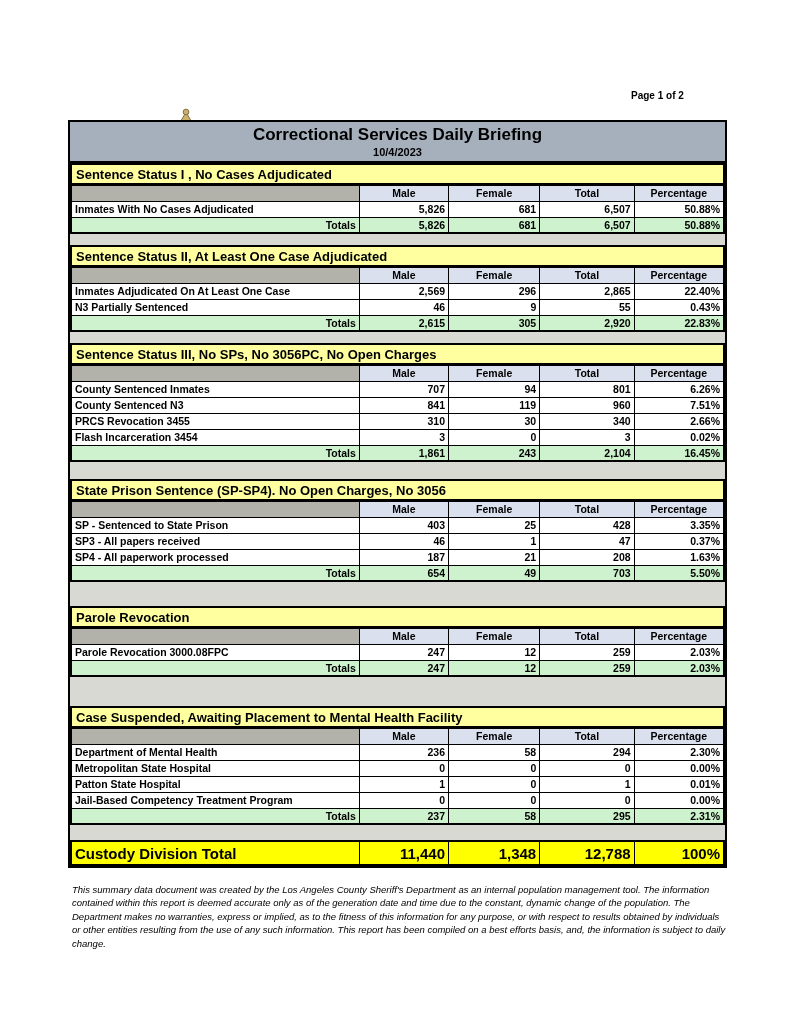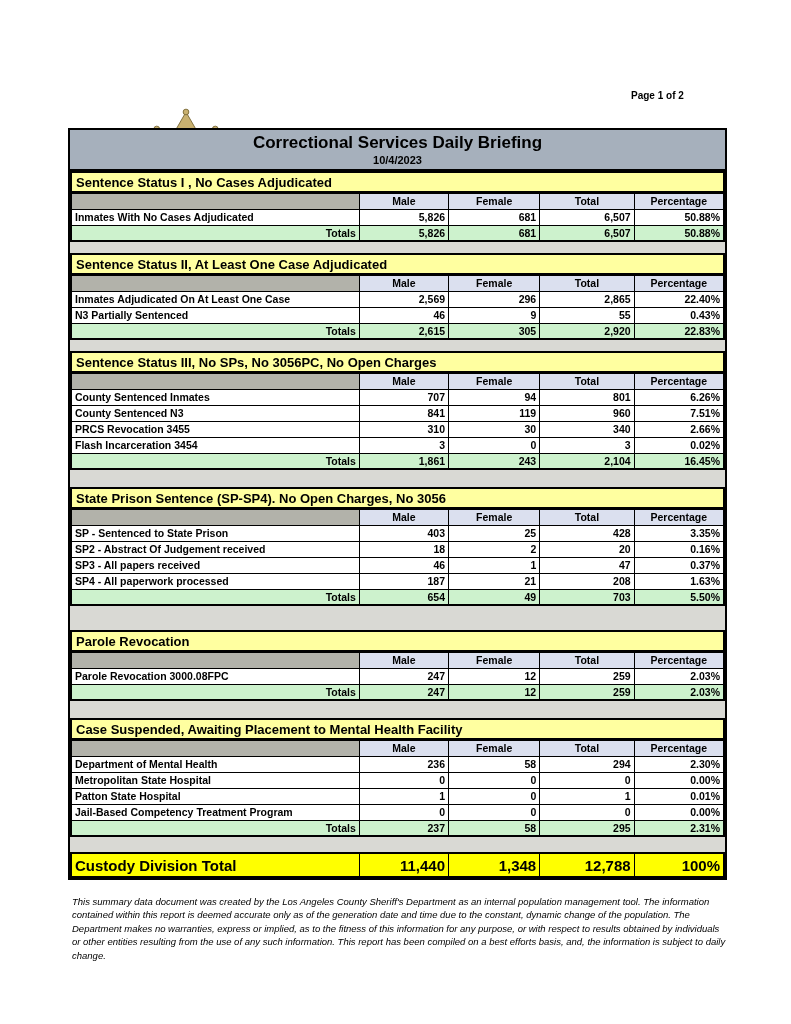--- a/index.html
+++ b/index.html
@@ -14,29 +14,29 @@
     font-family:"Liberation Sans",sans-serif;color:#000;overflow:hidden;
   }
   
   .brand{position:absolute;top:72px;left:152px;display:flex;align-items:center;margin-top:36px;}
   .badge{width:68px;height:76px;flex:0 0 auto;}
   .agency{margin-left:6px;margin-top:9px;line-height:1.05;}
   .agency-county{font-family:"DejaVu Serif",serif;font-style:italic;font-size:14px;}
   .agency-dept{font-weight:bold;font-size:24px;letter-spacing:.4px;margin-top:1px;}
   .page-indicator{position:absolute;top:90px;left:631px;font-size:10px;font-weight:bold;}
   
-  .report-wrap{position:absolute;top:128px;left:68px;width:659px;}
+  .report-wrap{position:absolute;top:120px;left:68px;width:659px;}
   .report{border:2px solid #000;background:var(--gapgray);}
   .title-bar{background:var(--titlebar);border-bottom:2px solid #000;text-align:center;padding:3px 0 3px;}
   .report-title{font-size:17px;font-weight:bold;}
   .report-date{font-size:11px;font-weight:bold;margin-top:1px;}
   .section{margin-bottom:11px;}
   .section:nth-child(3){margin-bottom:17px;}
   .section:nth-child(4){margin-bottom:24px;}
-  .section:nth-child(5){margin-bottom:17px;}
+  .section:nth-child(5){margin-bottom:29px;}
   .section:nth-child(6){margin-bottom:15px;}
   .section-header{
     background:var(--sectionyellow);border:2px solid #000;border-bottom:1px solid #000;
     font-weight:bold;font-size:13px;padding:2px 4px 1px;
   }
   table{width:100%;border-collapse:collapse;table-layout:fixed;border:2px solid #000;}
   col.c-label{width:44.6%;} col.c-male{width:13.8%;} col.c-female{width:14.1%;}
   col.c-total{width:14.6%;} col.c-pct{width:13.9%;}
   td{border:1px solid #000;font-size:10.5px;font-weight:bold;height:16px;padding:0 3px;overflow:hidden;white-space:nowrap;}
   td.colhead{background:var(--colhead);text-align:center;}
@@ -239,27 +239,20 @@
                 <td class="colhead">Percentage</td>
               </tr>
               <tr>
                 <td class="rlabel">SP - Sentenced to State Prison</td>
                 <td class="num">403</td>
                 <td class="num">25</td>
                 <td class="num">428</td>
                 <td class="num">3.35%</td>
               </tr>
               <tr>
-                <td class="rlabel">SP2 - Abstract Of Judgement received</td>
-                <td class="num">18</td>
-                <td class="num">2</td>
-                <td class="num">20</td>
-                <td class="num">0.16%</td>
-              </tr>
-              <tr>
                 <td class="rlabel">SP3 - All papers received</td>
                 <td class="num">46</td>
                 <td class="num">1</td>
                 <td class="num">47</td>
                 <td class="num">0.37%</td>
               </tr>
               <tr>
                 <td class="rlabel">SP4 - All paperwork processed</td>
                 <td class="num">187</td>
                 <td class="num">21</td>

